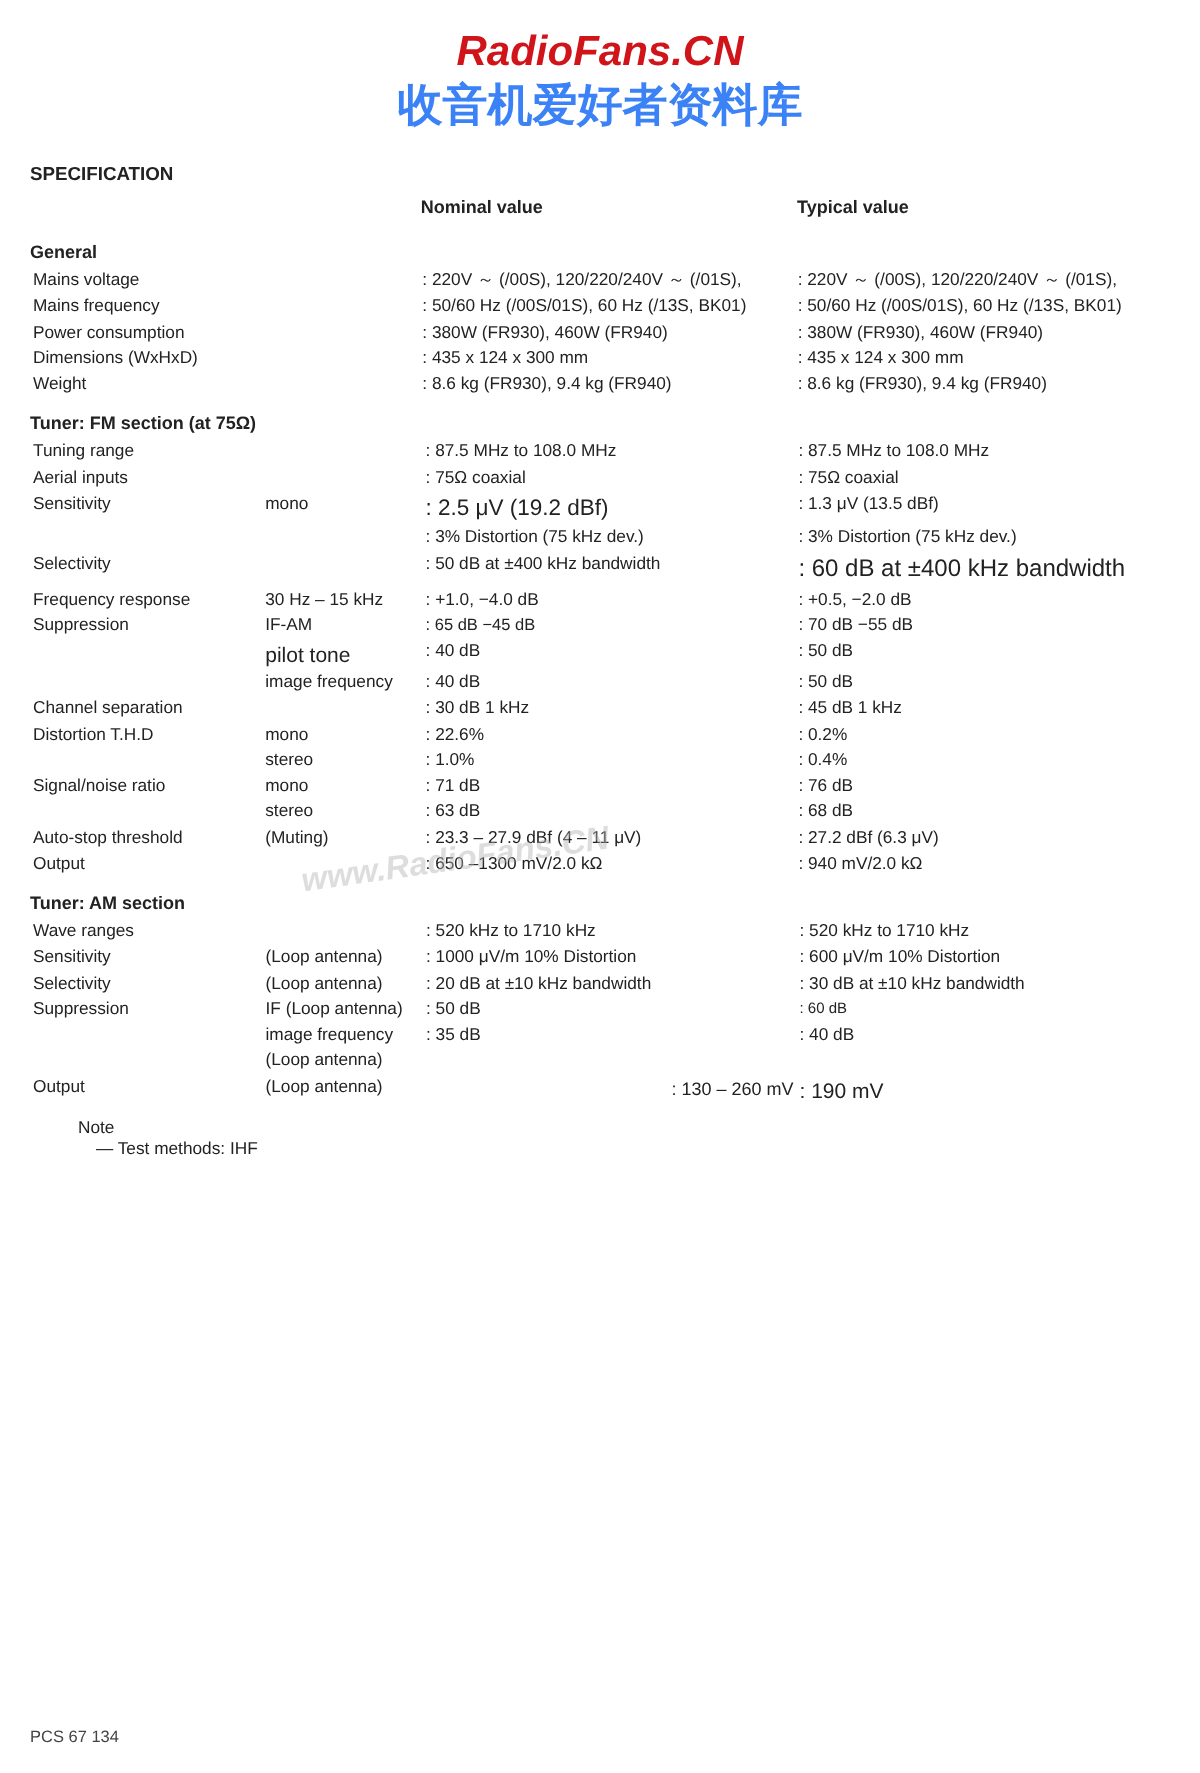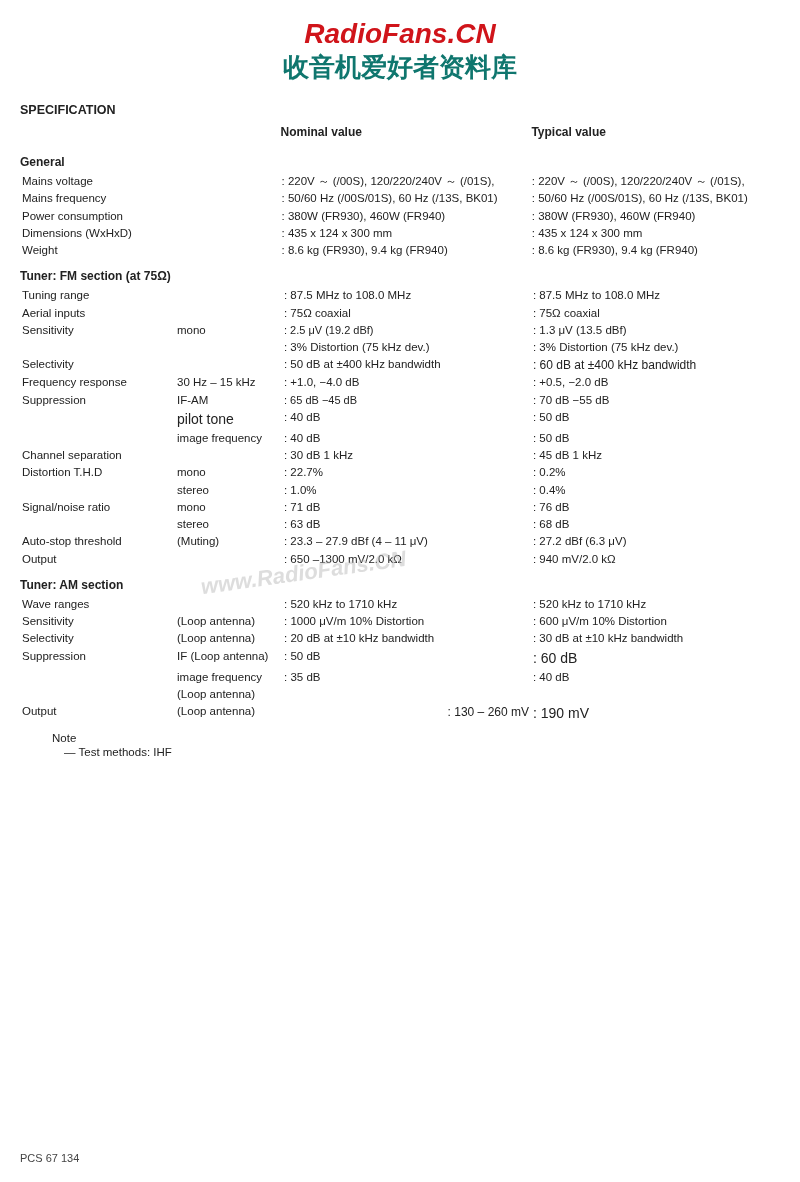--- a/index.html
+++ b/index.html
@@ -24,23 +24,23 @@
       margin-bottom: 18px;
     }
     .header-title-line1 {
       font-size: 28px;
       font-weight: bold;
       font-style: italic;
       color: #d0141a;
       font-family: Arial, Helvetica, sans-serif;
     }
     .header-title-line2 {
-      font-size: 26px;
-      font-weight: bold;
-      color: #0f766e;
+      font-size: 30px;
+      font-weight: bold;
+      color: #3b82f6;
       font-family: Arial, Helvetica, sans-serif;
     }
     .section-title {
       font-weight: bold;
       font-size: 12.5px;
       margin-bottom: 6px;
       margin-top: 4px;
     }
     .spec-table {
       width: 100%;
@@ -177,34 +177,34 @@
         </tr>
         <tr>
           <td style="vertical-align: top; font-size: 11.5px; line-height: 1.5;">Aerial inputs</td>
           <td style="vertical-align: top; font-size: 11.5px; line-height: 1.5;"></td>
           <td style="vertical-align: top; font-size: 11.5px; line-height: 1.5;">: 75Ω coaxial</td>
           <td style="vertical-align: top; font-size: 11.5px; line-height: 1.5;">: 75Ω coaxial</td>
         </tr>
         <tr>
           <td style="vertical-align: top; font-size: 11.5px; line-height: 1.5;">Sensitivity</td>
           <td style="vertical-align: top; font-size: 11.5px; line-height: 1.5;">mono</td>
-          <td style="vertical-align: top; font-size: 11px; line-height: 1.5;">: 2.5 μV (19.2 dBf)</td>
+          <td style="vertical-align: top; font-size: 15px; line-height: 1.5;">: 2.5 μV (19.2 dBf)</td>
           <td style="vertical-align: top; font-size: 11.5px; line-height: 1.5;">: 1.3 μV (13.5 dBf)</td>
         </tr>
         <tr>
           <td style="vertical-align: top; font-size: 11.5px; line-height: 1.5;"></td>
           <td style="vertical-align: top; font-size: 11.5px; line-height: 1.5;"></td>
           <td style="vertical-align: top; font-size: 11.5px; line-height: 1.5;">: 3% Distortion (75 kHz dev.)</td>
           <td style="vertical-align: top; font-size: 11.5px; line-height: 1.5;">: 3% Distortion (75 kHz dev.)</td>
         </tr>
         <tr>
           <td style="vertical-align: top; font-size: 11.5px; line-height: 1.5;">Selectivity</td>
           <td style="vertical-align: top; font-size: 11.5px; line-height: 1.5;"></td>
           <td style="vertical-align: top; font-size: 11.5px; line-height: 1.5;">: 50 dB at ±400 kHz bandwidth</td>
-          <td style="vertical-align: top; font-size: 12px; line-height: 1.5;">: 60 dB at ±400 kHz bandwidth</td>
+          <td style="vertical-align: top; font-size: 16px; line-height: 1.5;">: 60 dB at ±400 kHz bandwidth</td>
         </tr>
         <tr>
           <td style="vertical-align: top; font-size: 11.5px; line-height: 1.5;">Frequency response</td>
           <td style="vertical-align: top; font-size: 11.5px; line-height: 1.5;">30 Hz – 15 kHz</td>
           <td style="vertical-align: top; font-size: 11.5px; line-height: 1.5;">: +1.0, −4.0 dB</td>
           <td style="vertical-align: top; font-size: 11.5px; line-height: 1.5;">: +0.5, −2.0 dB</td>
         </tr>
         <tr>
           <td style="vertical-align: top; font-size: 11.5px; line-height: 1.5;">Suppression</td>
           <td style="vertical-align: top; font-size: 11.5px; line-height: 1.5;">IF-AM</td>
@@ -225,21 +225,21 @@
         </tr>
         <tr>
           <td style="vertical-align: top; font-size: 11.5px; line-height: 1.5;">Channel separation</td>
           <td style="vertical-align: top; font-size: 11.5px; line-height: 1.5;"></td>
           <td style="vertical-align: top; font-size: 11.5px; line-height: 1.5;">: 30 dB 1 kHz</td>
           <td style="vertical-align: top; font-size: 11.5px; line-height: 1.5;">: 45 dB 1 kHz</td>
         </tr>
         <tr>
           <td style="vertical-align: top; font-size: 11.5px; line-height: 1.5;">Distortion T.H.D</td>
           <td style="vertical-align: top; font-size: 11.5px; line-height: 1.5;">mono</td>
-          <td style="vertical-align: top; font-size: 11.5px; line-height: 1.5;">: 22.7%</td>
+          <td style="vertical-align: top; font-size: 11.5px; line-height: 1.5;">: 22.6%</td>
           <td style="vertical-align: top; font-size: 11.5px; line-height: 1.5;">: 0.2%</td>
         </tr>
         <tr>
           <td style="vertical-align: top; font-size: 11.5px; line-height: 1.5;"></td>
           <td style="vertical-align: top; font-size: 11.5px; line-height: 1.5;">stereo</td>
           <td style="vertical-align: top; font-size: 11.5px; line-height: 1.5;">: 1.0%</td>
           <td style="vertical-align: top; font-size: 11.5px; line-height: 1.5;">: 0.4%</td>
         </tr>
         <tr>
           <td style="vertical-align: top; font-size: 11.5px; line-height: 1.5;">Signal/noise ratio</td>
@@ -292,21 +292,21 @@
         <tr>
           <td style="vertical-align: top; font-size: 11.5px; line-height: 1.5;">Selectivity</td>
           <td style="vertical-align: top; font-size: 11.5px; line-height: 1.5;">(Loop antenna)</td>
           <td style="vertical-align: top; font-size: 11.5px; line-height: 1.5;">: 20 dB at ±10 kHz bandwidth</td>
           <td style="vertical-align: top; font-size: 11.5px; line-height: 1.5;">: 30 dB at ±10 kHz bandwidth</td>
         </tr>
         <tr>
           <td style="vertical-align: top; font-size: 11.5px; line-height: 1.5;">Suppression</td>
           <td style="vertical-align: top; font-size: 11.5px; line-height: 1.5;">IF (Loop antenna)</td>
           <td style="vertical-align: top; font-size: 11.5px; line-height: 1.5;">: 50 dB</td>
-          <td style="vertical-align: top; font-size: 14px; line-height: 1.5;">: 60 dB</td>
+          <td style="vertical-align: top; font-size: 10px; line-height: 1.5;">: 60 dB</td>
         </tr>
         <tr>
           <td style="vertical-align: top; font-size: 11.5px; line-height: 1.5;"></td>
           <td style="vertical-align: top; font-size: 11.5px; line-height: 1.5;">image frequency</td>
           <td style="vertical-align: top; font-size: 11.5px; line-height: 1.5;">: 35 dB</td>
           <td style="vertical-align: top; font-size: 11.5px; line-height: 1.5;">: 40 dB</td>
         </tr>
         <tr>
           <td style="vertical-align: top; font-size: 11.5px; line-height: 1.5;"></td>
           <td style="vertical-align: top; font-size: 11.5px; line-height: 1.5;">(Loop antenna)</td>

